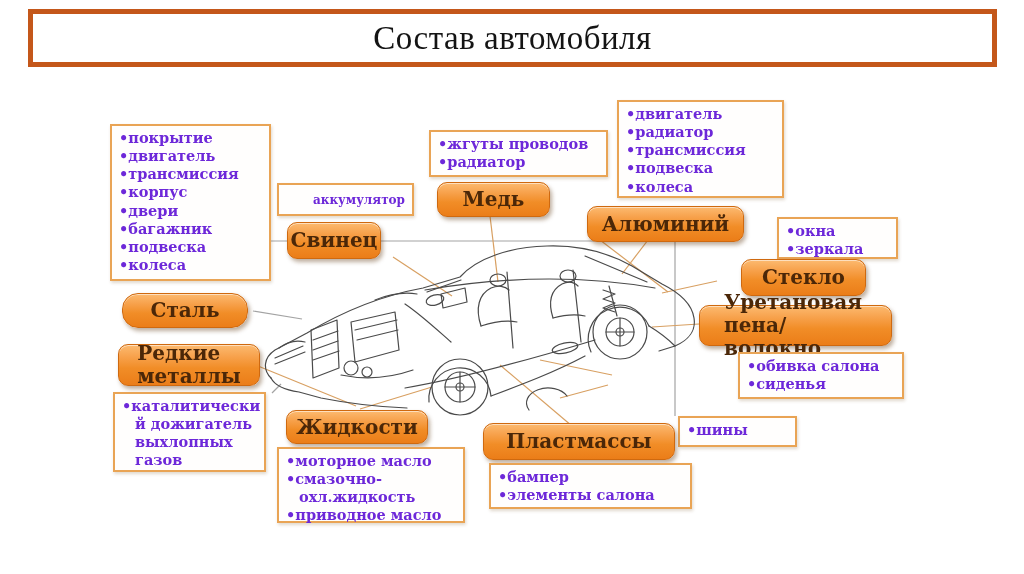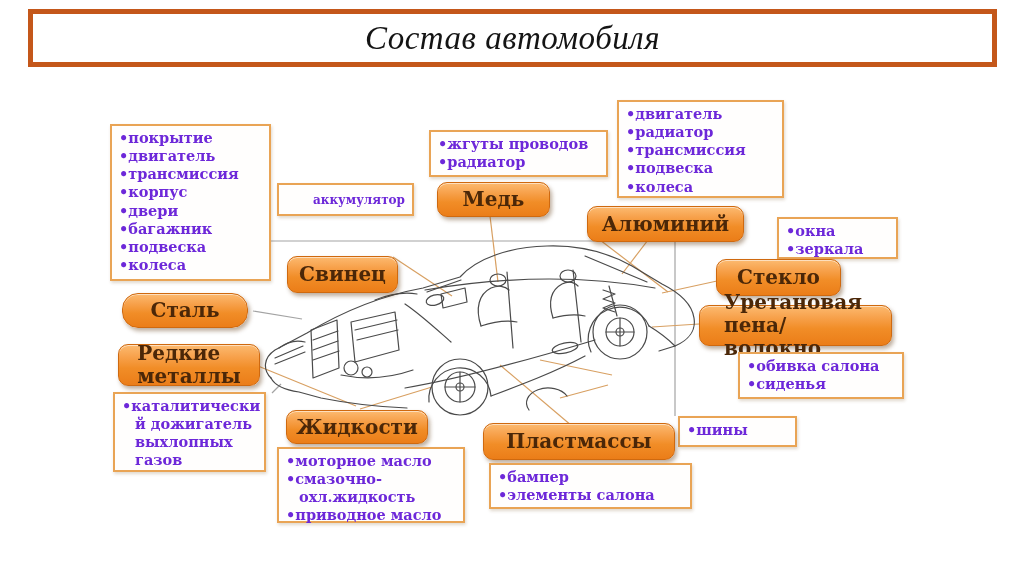--- a/index.html
+++ b/index.html
@@ -1,21 +1,21 @@
 <!DOCTYPE html>
 <html><head>
 <meta charset="utf-8">
 <style>
   html,body{margin:0;padding:0;background:#ffffff;}
   .stage{position:relative;width:1024px;height:574px;background:#ffffff;overflow:hidden;
          font-family:"DejaVu Serif",serif;}
   
   .title-banner{position:absolute;left:28px;top:9px;width:969px;height:58px;box-sizing:border-box;
                 border:5px solid #c4571a;background:#ffffff;display:flex;align-items:center;justify-content:center;
-                z-index:3;font-style:italic;}
+                z-index:3;}
   .title-banner span{font-family:"Liberation Serif",serif;font-size:33px;color:#141414;letter-spacing:.5px;}
   
   .btn{position:absolute;box-sizing:border-box;border-radius:10px;border:1px solid #cf690f;
        background:linear-gradient(180deg,#fcba70 0%,#f7a14b 30%,#f18d27 58%,#eb7d18 100%);
        box-shadow:2px 3px 4px rgba(90,50,10,.4), inset 0 1px 0 rgba(255,255,255,.55);
        color:#4b2708;font-weight:bold;font-size:20px;line-height:1.15;
        display:flex;align-items:center;justify-content:center;z-index:2;}
   
   .ibox{position:absolute;box-sizing:border-box;border:2px solid #e9a455;background:#fffefd;
         box-shadow:1px 2px 3px rgba(120,80,30,.22);padding:3px 7px;font-size:14.5px;font-weight:bold;
@@ -31,24 +31,24 @@
   #aluminum-list{left:617px;top:100px;width:167px;height:98px;}
   #glass-list{left:777px;top:217px;width:121px;height:42px;}
   #upholstery-list{left:738px;top:352px;width:166px;height:47px;}
   #tires-box{left:678px;top:416px;width:119px;height:31px;}
   #bumper-list{left:489px;top:463px;width:203px;height:46px;}
   #liquids-list{left:277px;top:447px;width:188px;height:76px;}
   #catalytic-box{left:113px;top:392px;width:153px;height:80px;}
   
   #steel-btn{left:122px;top:293px;width:126px;height:35px;border-radius:16px;}
   #rare-metals-btn{left:118px;top:344px;width:142px;height:42px;padding:0 22px;}
-  #lead-btn{left:287px;top:222px;width:111px;height:37px;margin-top:34px;}
+  #lead-btn{left:287px;top:222px;width:94px;height:37px;}
   #copper-btn{left:437px;top:182px;width:113px;height:35px;}
   #aluminum-btn{left:587px;top:206px;width:157px;height:36px;}
-  #glass-btn{left:716px;top:259px;width:125px;height:37px;}
+  #glass-btn{left:741px;top:259px;width:125px;height:37px;}
   #urethane-btn{left:699px;top:305px;width:193px;height:41px;padding:0 24px;}
   #rubber-btn{left:607px;top:370px;width:117px;height:36px;}
   #plastics-btn{left:483px;top:423px;width:192px;height:37px;}
   #liquids-btn{left:286px;top:410px;width:142px;height:34px;}
   
   #car-svg{position:absolute;left:255px;top:230px;width:450px;height:195px;z-index:1;}
   #connector-svg{position:absolute;left:0;top:0;width:1024px;height:574px;z-index:1;}
 </style>
 </head>
 <body>

